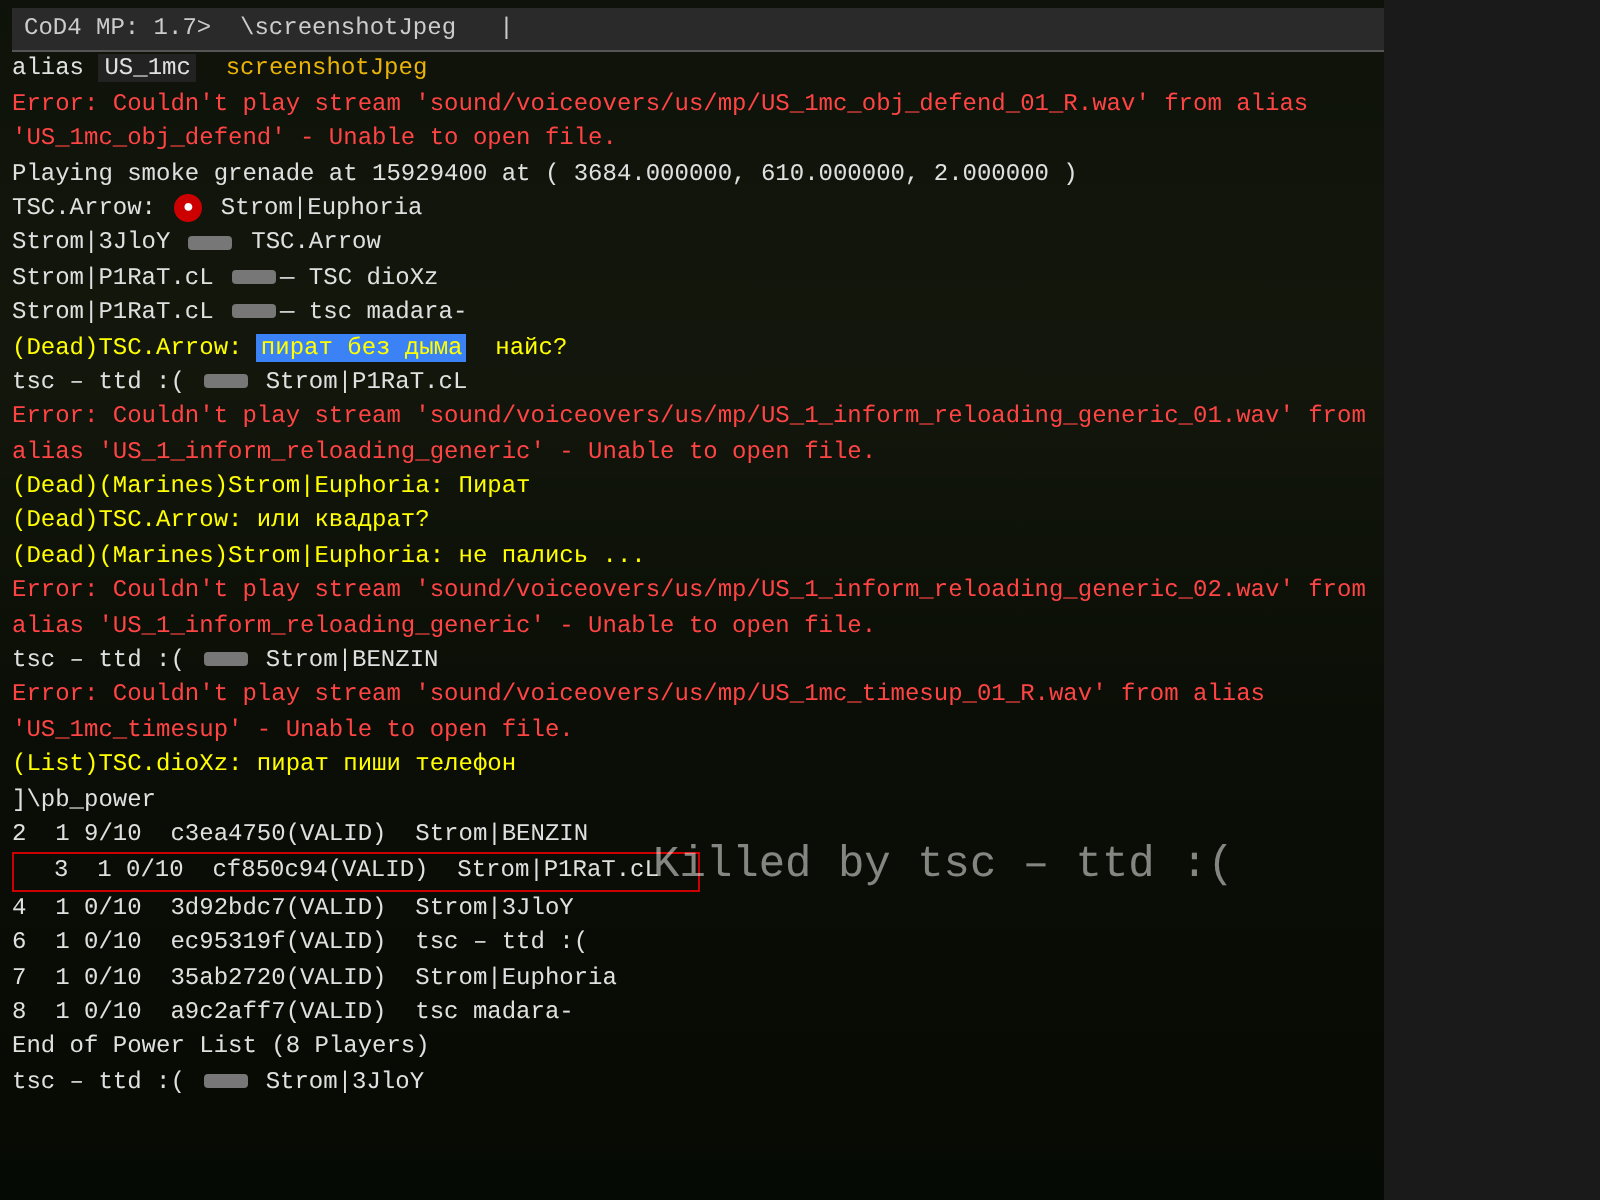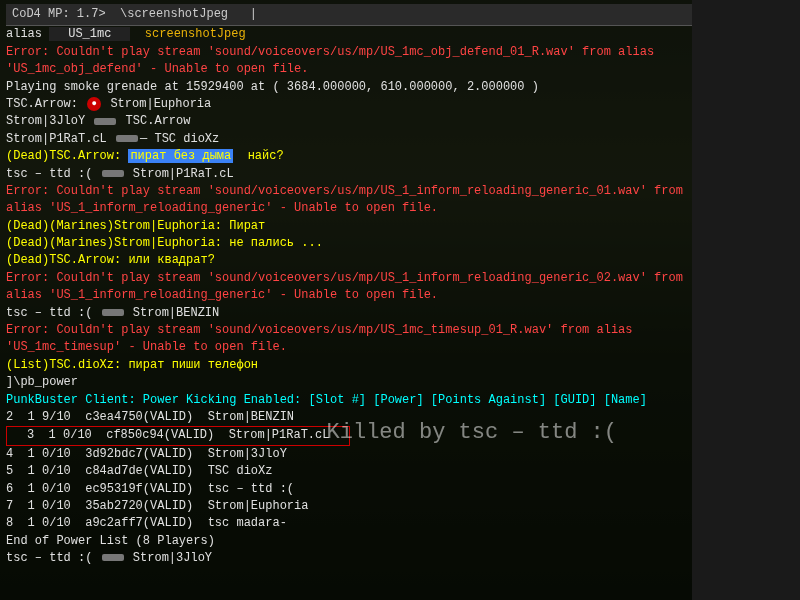--- a/index.html
+++ b/index.html
@@ -87,46 +87,45 @@
 </head>
 <body>
 
 <div id="screen">
   <div id="bg"></div>
   <div id="console-overlay"></div>
 
   <div id="console">
     <span class="title-bar line">CoD4 MP: 1.7&gt;  \screenshotJpeg   |</span>
 
-    <span class="line cyan"><span style="color:#e0e0e0">alias </span><span style="background:#222;color:#e0e0e0;padding:0 19px">US_1mc</span><span style="color:#eab308">  screenshotJpeg</span></span>
+    <span class="line cyan"><span style="color:#e0e0e0">alias </span><span style="background:#222;color:#e0e0e0;padding:0 3px">US_1mc</span><span style="color:#eab308">  screenshotJpeg</span></span>
     <span class="line red">Error: Couldn't play stream 'sound/voiceovers/us/mp/US_1mc_obj_defend_01_R.wav' from alias</span>
     <span class="line red">'US_1mc_obj_defend' - Unable to open file.</span>
     <span class="line white">Playing smoke grenade at 15929400 at ( 3684.000000, 610.000000, 2.000000 )</span>
     <span class="line white">TSC.Arrow: <span class="skull-icon">●</span> Strom|Euphoria</span>
     <span class="line white">Strom|3JloY <span style="display:inline-block;width:22px;height:7px;background:#777;border-radius:2px;vertical-align:middle;margin:0 2px"></span> TSC.Arrow</span>
     <span class="line white">Strom|P1RaT.cL <span style="display:inline-block;width:22px;height:7px;background:#777;border-radius:2px;vertical-align:middle;margin:0 2px"></span>— TSC dioXz</span>
+    <span class="line white">Strom|P1RaT.cL <span style="display:inline-block;width:22px;height:7px;background:#777;border-radius:2px;vertical-align:middle;margin:0 2px"></span>— tsc madara-</span>
     <span class="line yellow">(Dead)TSC.Arrow: <span style="background:#3b82f6;padding:0 2px">пират без дыма</span>  найс?</span>
     <span class="line white">tsc – ttd :( <span style="display:inline-block;width:22px;height:7px;background:#777;border-radius:2px;vertical-align:middle;margin:0 2px"></span> Strom|P1RaT.cL</span>
     <span class="line red">Error: Couldn't play stream 'sound/voiceovers/us/mp/US_1_inform_reloading_generic_01.wav' from</span>
     <span class="line red">alias 'US_1_inform_reloading_generic' - Unable to open file.</span>
     <span class="line yellow">(Dead)(Marines)Strom|Euphoria: Пират</span>
+    <span class="line yellow">(Dead)TSC.Arrow: или квадрат?</span>
     <span class="line yellow">(Dead)(Marines)Strom|Euphoria: не пались ...</span>
-    <span class="line yellow">(Dead)TSC.Arrow: или квадрат?</span>
     <span class="line red">Error: Couldn't play stream 'sound/voiceovers/us/mp/US_1_inform_reloading_generic_02.wav' from</span>
     <span class="line red">alias 'US_1_inform_reloading_generic' - Unable to open file.</span>
     <span class="line white">tsc – ttd :( <span style="display:inline-block;width:22px;height:7px;background:#777;border-radius:2px;vertical-align:middle;margin:0 2px"></span> Strom|BENZIN</span>
     <span class="line red">Error: Couldn't play stream 'sound/voiceovers/us/mp/US_1mc_timesup_01_R.wav' from alias</span>
     <span class="line red">'US_1mc_timesup' - Unable to open file.</span>
     <span class="line yellow">(List)TSC.dioXz: пират пиши телефон</span>
     <span class="line white">]\pb_power</span>
-    <span class="line cyan">PunkBuster Client: Power Kicking Enabled: [Slot #] [Power] [Points Against] [GUID] [Name]</span>
     <span class="line white pb-row">2  1 9/10  c3ea4750(VALID)  Strom|BENZIN</span>
     <span class="line white pb-row" style="display:block"><span style="border:1px solid #cc0000;display:inline-block;padding:0 20px">3  1 0/10  cf850c94(VALID)  Strom|P1RaT.cL</span></span>
     <span class="line white pb-row">4  1 0/10  3d92bdc7(VALID)  Strom|3JloY</span>
-    <span class="line white pb-row">5  1 0/10  c84ad7de(VALID)  TSC dioXz</span>
     <span class="line white pb-row">6  1 0/10  ec95319f(VALID)  tsc – ttd :(</span>
     <span class="line white pb-row">7  1 0/10  35ab2720(VALID)  Strom|Euphoria</span>
     <span class="line white pb-row">8  1 0/10  a9c2aff7(VALID)  tsc madara-</span>
     <span class="line white">End of Power List (8 Players)</span>
     <span class="line white">tsc – ttd :( <span style="display:inline-block;width:22px;height:7px;background:#777;border-radius:2px;vertical-align:middle;margin:0 2px"></span> Strom|3JloY</span>
 
   </div>
 
   <div id="killed-by">Killed by tsc – ttd :(</div>
 </div>

